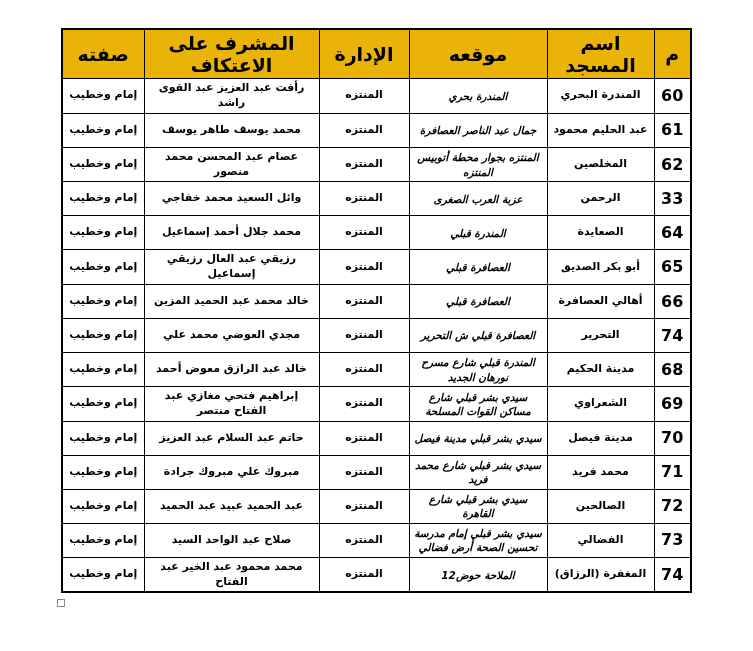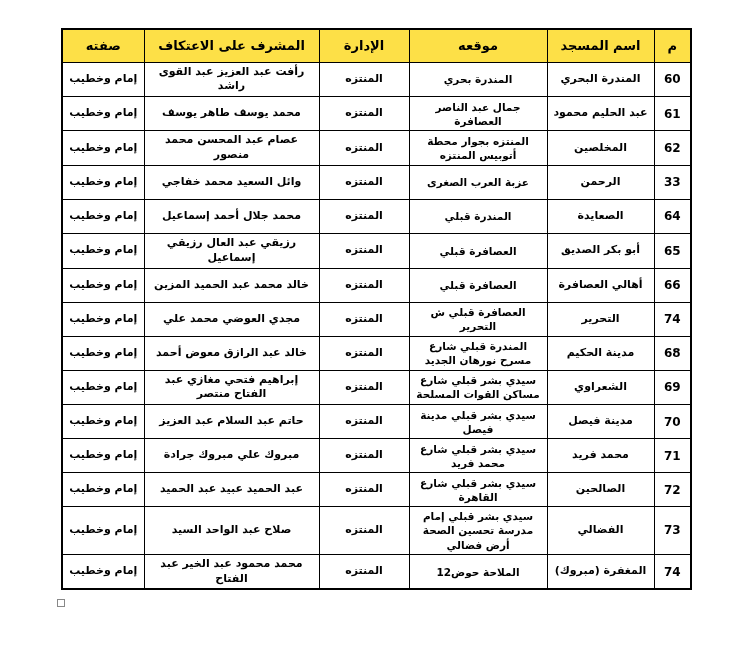--- a/index.html
+++ b/index.html
@@ -31,31 +31,31 @@
     border: 1px solid #000000;
     text-align: center;
     vertical-align: middle;
     font-weight: bold;
     color: #000000;
     padding: 2px 3px;
     overflow: hidden;
   }
   table.mosques thead tr { height: 33px; }
   table.mosques thead th {
-    background: #fde047;
-    font-size: 13px;
+    background: #eab308;
+    font-size: 19px;
   }
   table.mosques tbody tr { height: 34px; }
   table.mosques tbody td {
     background: #ffffff;
     font-size: 11px;
     line-height: 1.35;
   }
-  table.mosques tbody td.col-num { font-size: 12px; }
-  table.mosques tbody td.col-location { font-size: 10.5px; }
+  table.mosques tbody td.col-num { font-size: 16px; }
+  table.mosques tbody td.col-location { font-size: 10.5px; font-style: italic; }
   .footer-marker {
     position: absolute;
     top: 599px;
     right: 688px;
     width: 8px;
     height: 8px;
     border: 1px solid #888888;
     background: #ffffff;
   }
 </style>
@@ -191,21 +191,21 @@
         <tr>
     <td class="col-num">73</td>
     <td class="col-mosque">الفضالي</td>
     <td class="col-location">سيدي بشر قبلي إمام مدرسة تحسين الصحة أرض فضالي</td>
     <td class="col-admin">المنتزه</td>
     <td class="col-supervisor">صلاح عبد الواحد السيد</td>
     <td class="col-role">إمام وخطيب</td>
   </tr>
         <tr>
     <td class="col-num">74</td>
-    <td class="col-mosque">المغفرة (مبروك)</td>
+    <td class="col-mosque">المغفرة (الرزاق)</td>
     <td class="col-location">الملاحة حوض12</td>
     <td class="col-admin">المنتزه</td>
     <td class="col-supervisor">محمد محمود عبد الخير عبد الفتاح</td>
     <td class="col-role">إمام وخطيب</td>
   </tr>
       </tbody>
   </table>
 
   <div class="footer-marker"></div>
 

